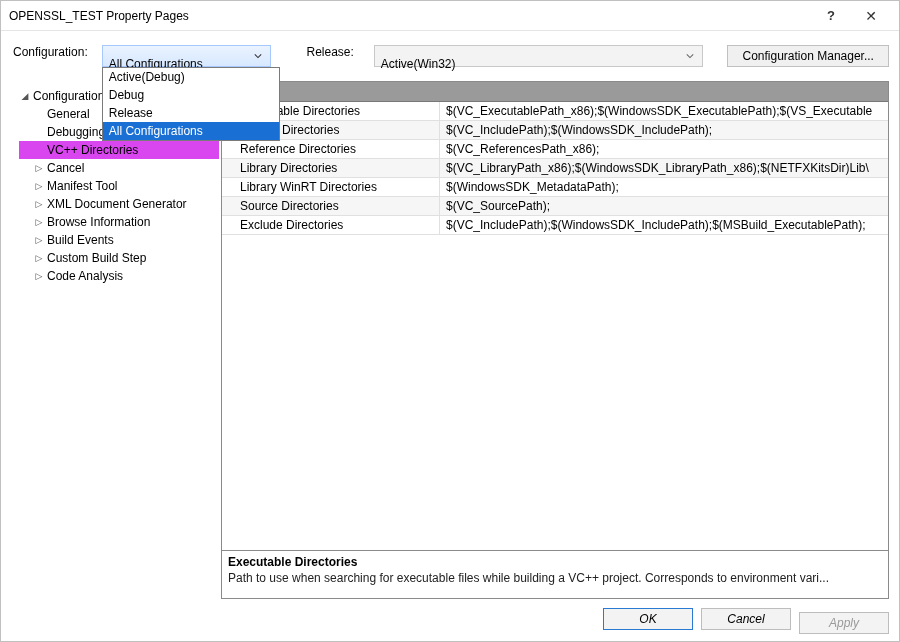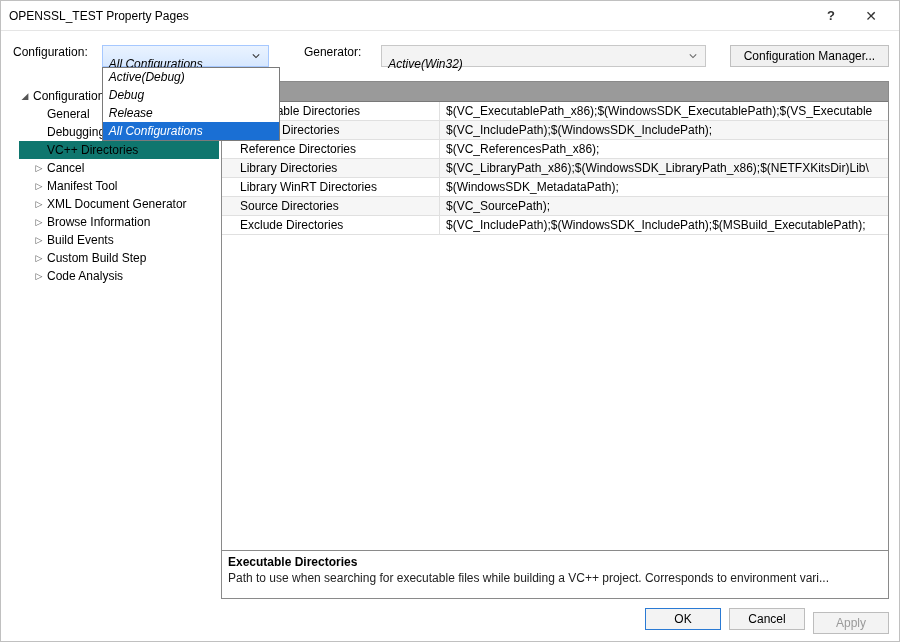--- a/index.html
+++ b/index.html
@@ -5,51 +5,51 @@
   * { box-sizing: border-box; }
   html,body { margin:0; padding:0; font-family:"Segoe UI", Tahoma, sans-serif; font-size:12px; color:#000; }
   .window { width:900px; height:642px; border:1px solid #c0c0c0; background:#fff; display:flex; flex-direction:column; position:relative; }
   .titlebar { height:30px; display:flex; align-items:center; padding:0 8px 0 8px; border-bottom:1px solid #e5e5e5; }
   .titlebar .title { flex:1; font-size:12px; }
   .titlebar .tbtn { width:40px; height:30px; display:flex; align-items:center; justify-content:center; font-size:13px; color:#333; }
   .titlebar .tbtn.help { font-size:13px; font-weight:bold;}
   .titlebar .tbtn.close { font-size:14px; }
   .confbar { height:28px; margin:14px 10px 8px 10px; display:flex; align-items:flex-start; gap:12px; position:relative; z-index:2; }
   .lbl { padding:0 2px; }
-  .combo { border:1px solid #a6c8ff; background:linear-gradient(#eaf3ff,#d7e8ff); height:22px; position:relative; display:flex; align-items:center; padding:16px 18px 0 6px;font-style:italic; }
+  .combo { border:1px solid #a6c8ff; background:linear-gradient(#eaf3ff,#d7e8ff); height:22px; position:relative; display:flex; align-items:center; padding:16px 18px 0 6px; }
   .combo.platform { background:#f3f3f3; border-color:#c8c8c8; }
   .combo .chev { position:absolute; right:4px; top:50%; transform:translateY(-50%); }
   .combo#config-combo { width:176px; }
   .combo#platform-combo { width:344px; margin-left:6px;}
   .btn   { height:22px; border:1px solid #c0c0c0; background:#f0f0f0; display:flex; align-items:center; justify-content:center; padding:0 12px; }
   .btn.cfgmgr { width:168px; }
   .dropdown { position:absolute; top:21px; left:-1px; width:178px; background:#fff; border:1px solid #7a7a7a; z-index:3;}
   .dropdown .opt { padding:2px 6px; }
   .dropdown .opt.hl { background:#1a6fd4; color:#fff; }
   .body { flex:1; display:flex; padding:0 10px 6px 18px; min-height:0; }
   .tree { width:202px; border-right:none; padding-top:6px; overflow:hidden;}
   .tree-row { display:flex; align-items:center; height:18px; white-space:nowrap;}
   .tree-row .tw { width:12px; text-align:center; color:#555; font-size:9px;}
   .tree-row .txt { padding-left:2px;}
   .tree-row.ind1 { padding-left:0px; }
   .tree-row.ind2 { padding-left:14px; }
-  .tree-row.sel { background:#0f766e; width:200px;}
+  .tree-row.sel { background:#d946ef; width:200px;}
   .main { flex:1; display:flex; flex-direction:column; border:1px solid #8a8a8a; background:#fff; min-height:0;}
   .grp-hdr { background:#9a9a9a; color:#000; font-weight:bold; padding:3px 6px; height:20px; display:flex; align-items:center; border-bottom:1px solid #787878; overflow:hidden;}
   .grid { }
   .g-row { display:flex; height:19px; border-bottom:1px solid #e0e0e0; }
   .g-row .c1 { width:218px; padding-left:18px; display:flex; align-items:center; border-right:1px solid #e0e0e0; overflow:hidden; white-space:nowrap;}
   .g-row .c2 { flex:1; padding-left:6px; display:flex; align-items:center; overflow:hidden; white-space:nowrap;}
   .g-row:nth-child(even){ background:#f6f6f6;}
   .filler { flex:1; }
   .desc { border-top:1px solid #8a8a8a; padding:4px 6px 6px 6px; height:48px; }
   .desc .dtitle { font-weight:bold; margin-bottom:2px;}
   .desc .dtext { color:#222; white-space:nowrap; overflow:hidden; text-overflow:ellipsis;}
   .footer { height:36px; display:flex; justify-content:flex-end; align-items:center; gap:8px; padding:0 10px 8px 0;}
-  .fbtn { width:76px; height:22px; border:1px solid #bdbdbd; background:#f3f3f3; display:flex; align-items:center; justify-content:center;}
+  .fbtn { width:90px; height:22px; border:1px solid #bdbdbd; background:#f3f3f3; display:flex; align-items:center; justify-content:center;font-style:italic;}
   .fbtn.ok { border:1px solid #2a7ad4; }
   .fbtn.apply { color:#9a9a9a;margin-top:8px; }
   svg.chev { width:8px; height:8px; }
 </style>
 </head>
 <body>
 
 <div class="window">
 
   <div class="titlebar">
@@ -71,21 +71,21 @@
 
       <div class="dropdown">
         <div class="opt">Active(Debug)</div>
         <div class="opt">Debug</div>
         <div class="opt">Release</div>
         <div class="opt hl">All Configurations</div>
       </div>
     </div>
 
     <span style="width:10px"></span>
-    <span class="lbl">Generator:</span>
+    <span class="lbl">Release:</span>
 
     <div class="combo platform" id="platform-combo">
       <span>Active(Win32)</span>
       <span class="chev">
         <svg class="chev" viewBox="0 0 10 10">
             <path d="M1 3 L5 7 L9 3" fill="none" stroke="#666" stroke-width="1.3"></path>
           </svg>
       </span>
     </div>
 

